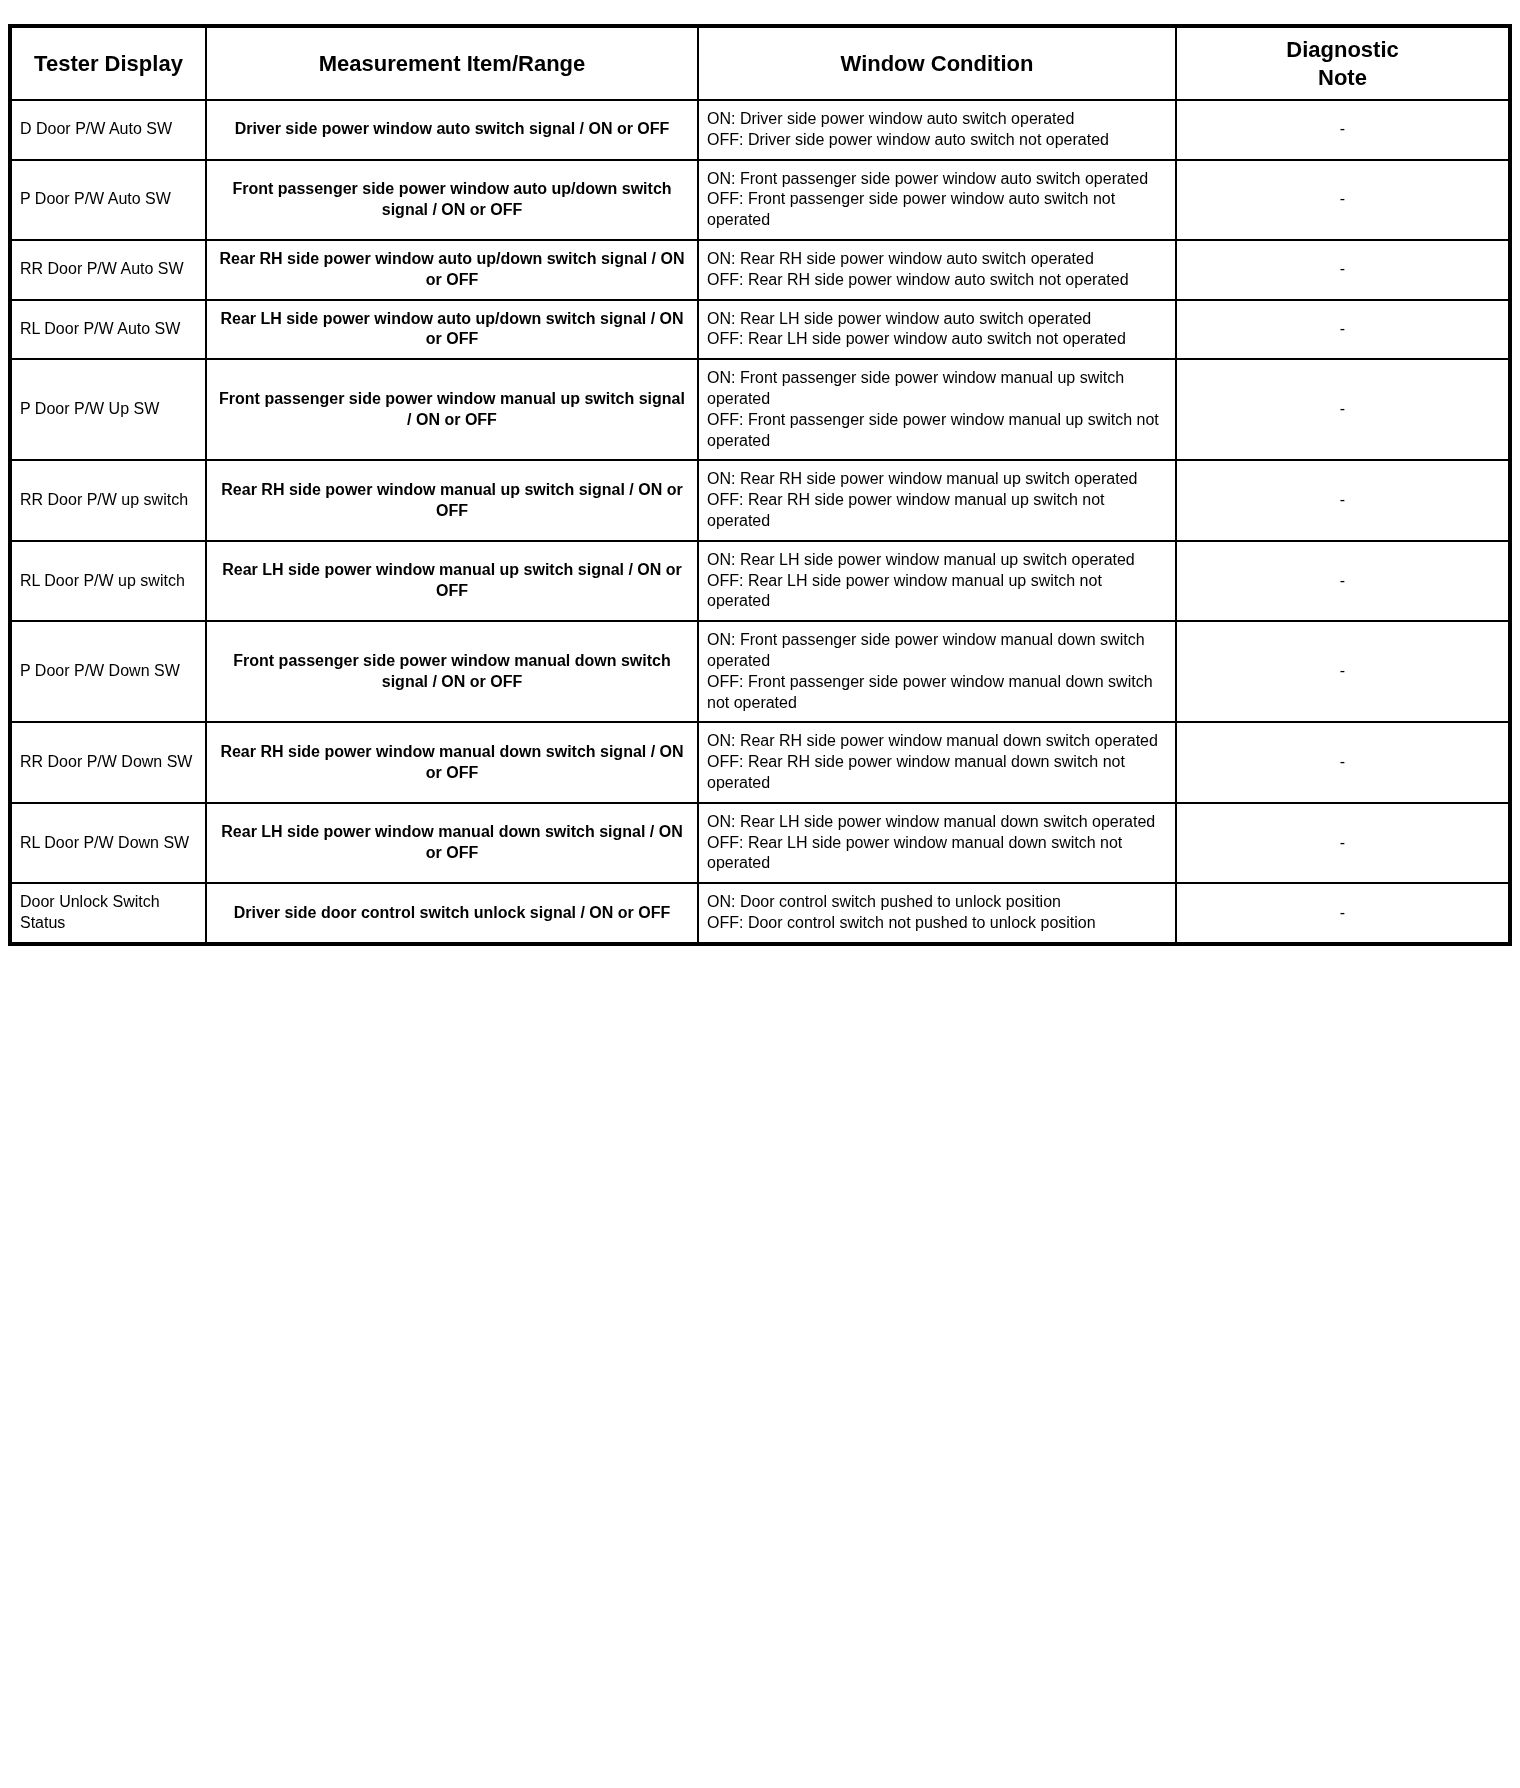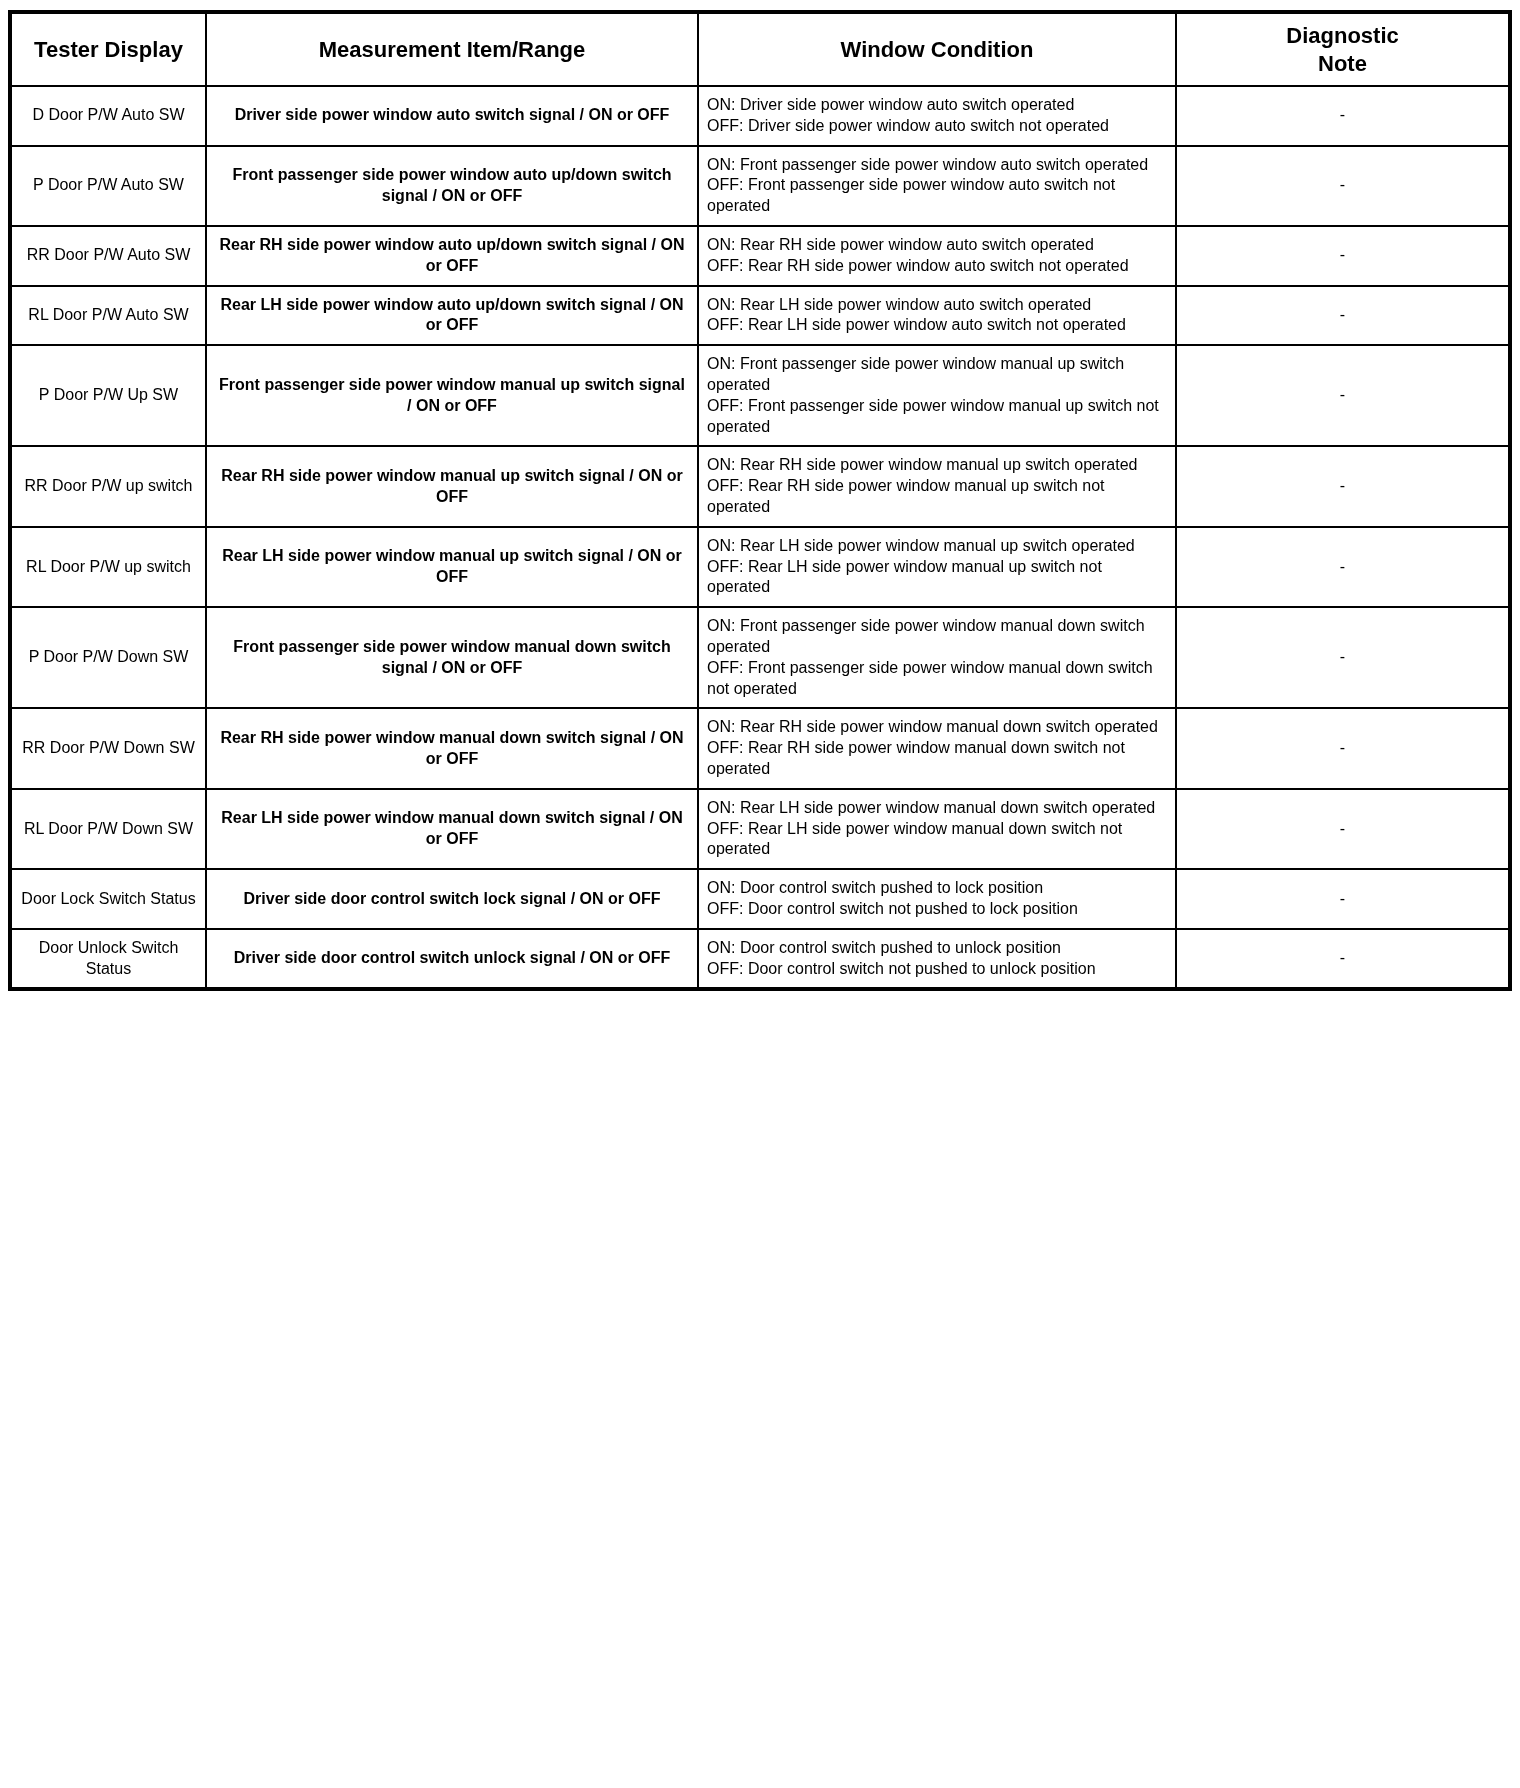--- a/index.html
+++ b/index.html
@@ -4,21 +4,21 @@
 <style>
   html, body {
     margin: 0;
     padding: 0;
     background: #ffffff;
   }
   .page {
     width: 1520px;
     min-height: 1788px;
     box-sizing: border-box;
-    padding: 10px 8px;
+    padding: 24px 8px;
     background: #ffffff;
     font-family: "Liberation Sans", "DejaVu Sans", sans-serif;
   }
   table.diag-table {
     width: 100%;
     border-collapse: collapse;
     table-layout: fixed;
     border: 4px solid #000000;
     color: #000000;
   }
@@ -39,21 +39,20 @@
   }
   table.diag-table td {
     border: 2px solid #000000;
     font-size: 16px;
     line-height: 1.3;
     vertical-align: middle;
     padding: 8px 8px;
     word-wrap: break-word;
   }
   td.col-tester {
-    text-align: center;
     padding-left: 4px;
     padding-right: 4px;
   }
   td.col-item {
     text-align: center;
     font-weight: bold;
   }
   td.col-condition {
     text-align: left;
     white-space: pre-line;
@@ -156,27 +155,20 @@
   </tr>
 
   <tr>
     <td class="col-tester">RL Door P/W Down SW</td>
     <td class="col-item">Rear LH side power window manual down switch signal / ON or OFF</td>
     <td class="col-condition">ON: Rear LH side power window manual down switch operated
 OFF: Rear LH side power window manual down switch not operated</td>
     <td class="col-note">-</td>
   </tr>
 
-  <tr>
-    <td class="col-tester">Door Lock Switch Status</td>
-    <td class="col-item">Driver side door control switch lock signal / ON or OFF</td>
-    <td class="col-condition">ON: Door control switch pushed to lock position
-OFF: Door control switch not pushed to lock position</td>
-    <td class="col-note">-</td>
-  </tr>
 
   <tr>
     <td class="col-tester">Door Unlock Switch Status</td>
     <td class="col-item">Driver side door control switch unlock signal / ON or OFF</td>
     <td class="col-condition">ON: Door control switch pushed to unlock position
 OFF: Door control switch not pushed to unlock position</td>
     <td class="col-note">-</td>
   </tr>
 
 

